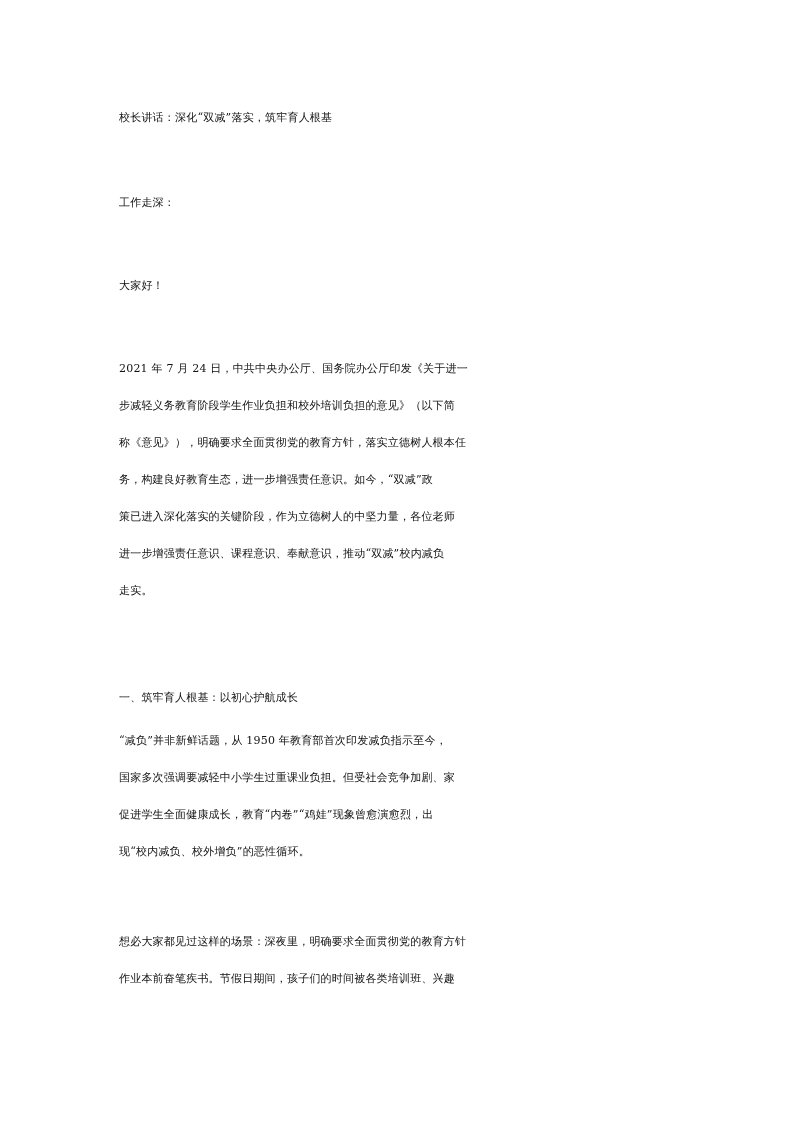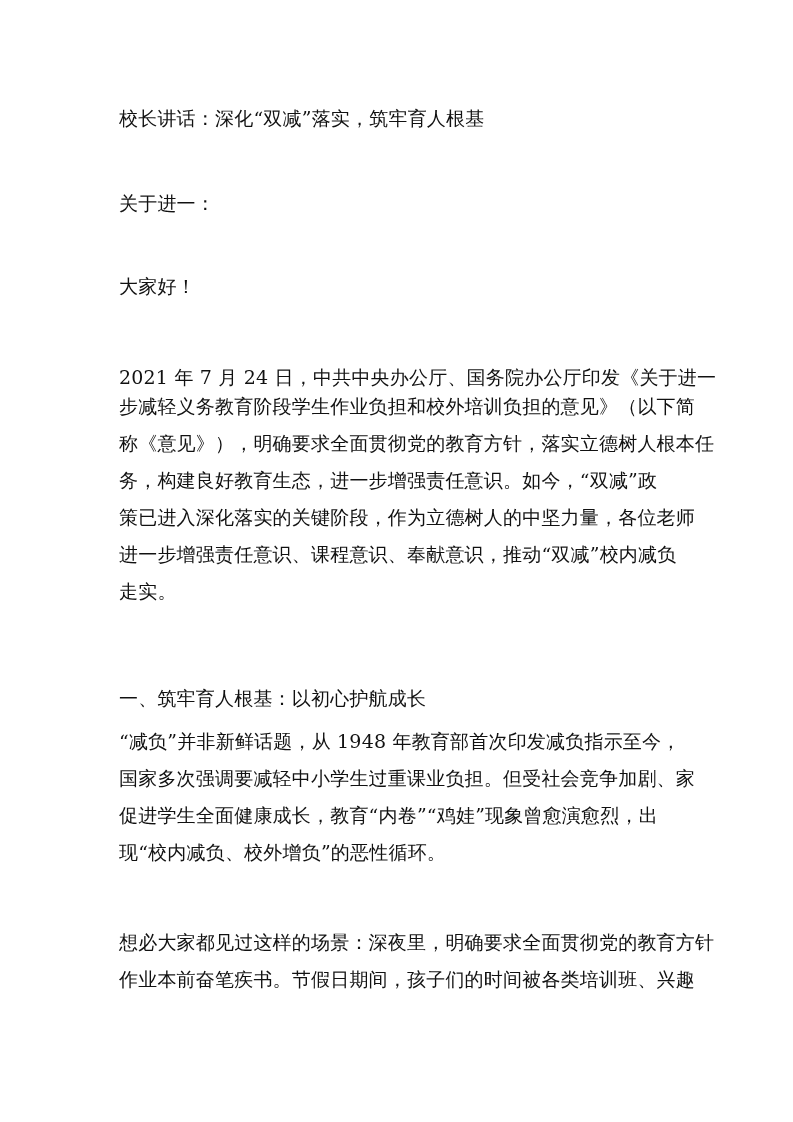--- a/index.html
+++ b/index.html
@@ -1,40 +1,40 @@
 <!DOCTYPE html>
 <html><head>
 <meta charset="utf-8">
 <style>
   html, body { margin: 0; padding: 0; background: #ffffff; }
   body { width: 793px; height: 1122px; position: relative; overflow: hidden;
          font-family: "DejaVu Serif", "Liberation Serif", serif; color: #111; }
-  .line { position: absolute; left: 119px; font-size: 19px; white-space: nowrap; line-height: 22px; letter-spacing: 0.2px; }
+  .line { position: absolute; left: 119px; font-size: 11px; white-space: nowrap; line-height: 22px; letter-spacing: 0.2px; }
 </style>
 </head>
 <body>
 
 <div>
   <div class="line" style="top:107px">校长讲话：深化“双减”落实，筑牢育人根基</div>
-  <div class="line" style="top:192px">关于进一：</div>
+  <div class="line" style="top:192px">工作走深：</div>
   <div class="line" style="top:275px">大家好！</div>
 
   <div>
-    <div class="line" style="top:366px">2021 年 7 月 24 日，中共中央办公厅、国务院办公厅印发《关于进一</div>
+    <div class="line" style="top:358px">2021 年 7 月 24 日，中共中央办公厅、国务院办公厅印发《关于进一</div>
     <div class="line" style="top:395px">步减轻义务教育阶段学生作业负担和校外培训负担的意见》（以下简</div>
     <div class="line" style="top:432px">称《意见》），明确要求全面贯彻党的教育方针，落实立德树人根本任</div>
     <div class="line" style="top:469px">务，构建良好教育生态，进一步增强责任意识。如今，“双减”政</div>
     <div class="line" style="top:506px">策已进入深化落实的关键阶段，作为立德树人的中坚力量，各位老师</div>
     <div class="line" style="top:543px">进一步增强责任意识、课程意识、奉献意识，推动“双减”校内减负</div>
     <div class="line" style="top:580px">走实。</div>
   </div>
 
   <div>
     <div class="line" style="top:687px"> 一、筑牢育人根基：以初心护航成长</div>
-    <div class="line" style="top:730px">“减负”并非新鲜话题，从 1948 年教育部首次印发减负指示至今，</div>
+    <div class="line" style="top:730px">“减负”并非新鲜话题，从 1950 年教育部首次印发减负指示至今，</div>
     <div class="line" style="top:767px">国家多次强调要减轻中小学生过重课业负担。但受社会竞争加剧、家</div>
     <div class="line" style="top:804px">促进学生全面健康成长，教育“内卷”“鸡娃”现象曾愈演愈烈，出</div>
     <div class="line" style="top:841px">现“校内减负、校外增负”的恶性循环。</div>
 
     <div class="line" style="top:931px">想必大家都见过这样的场景：深夜里，明确要求全面贯彻党的教育方针</div>
     <div class="line" style="top:968px">作业本前奋笔疾书。节假日期间，孩子们的时间被各类培训班、兴趣</div>
   </div>
 </div>
 
 </body></html>

